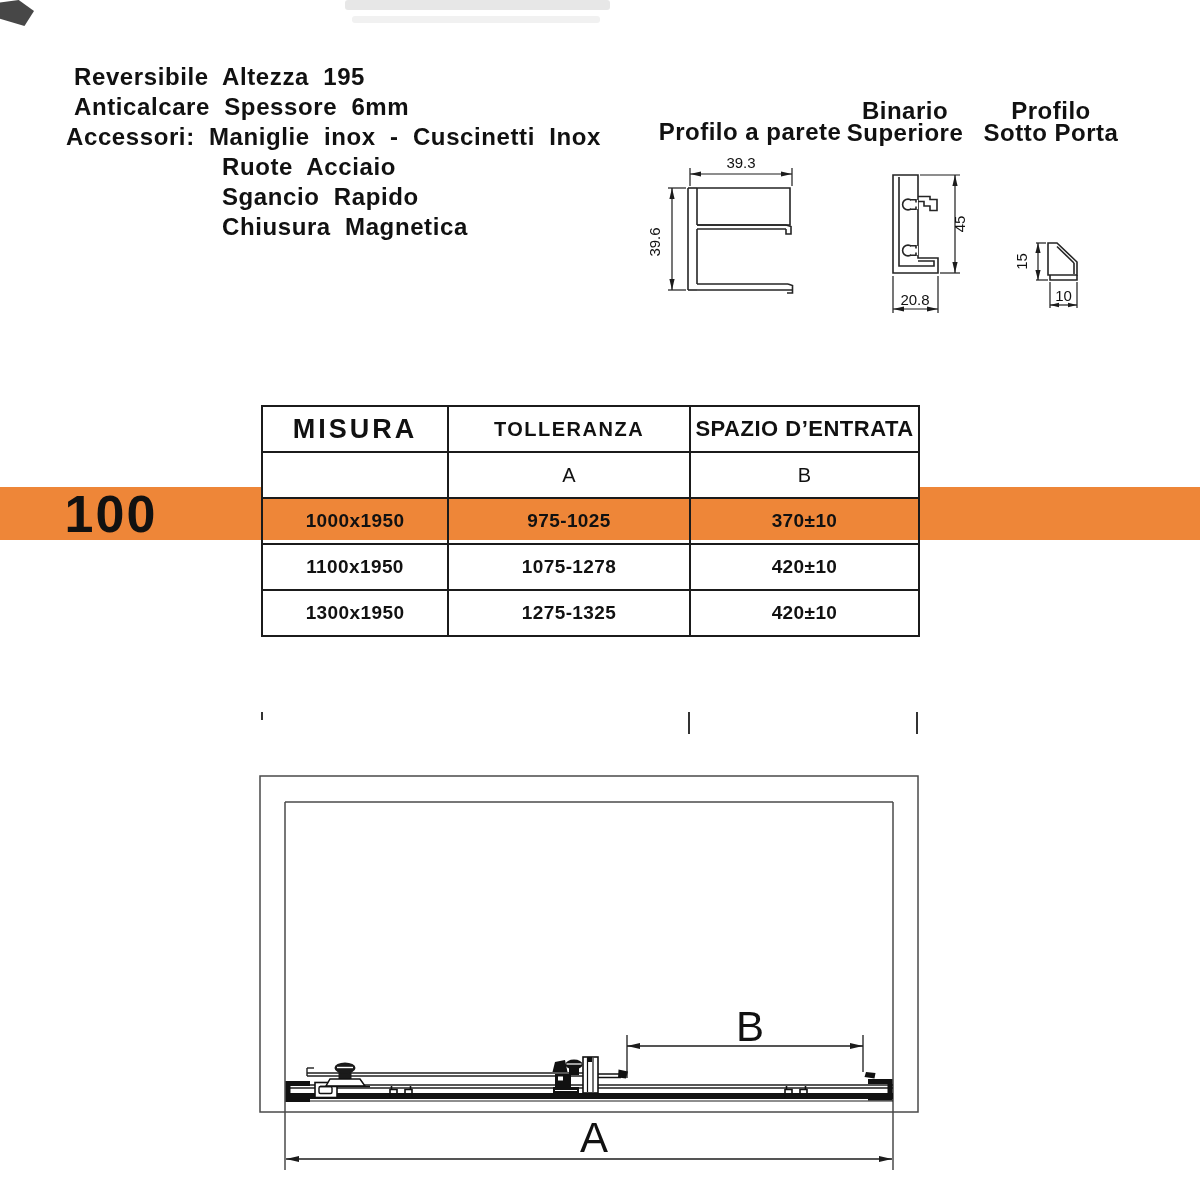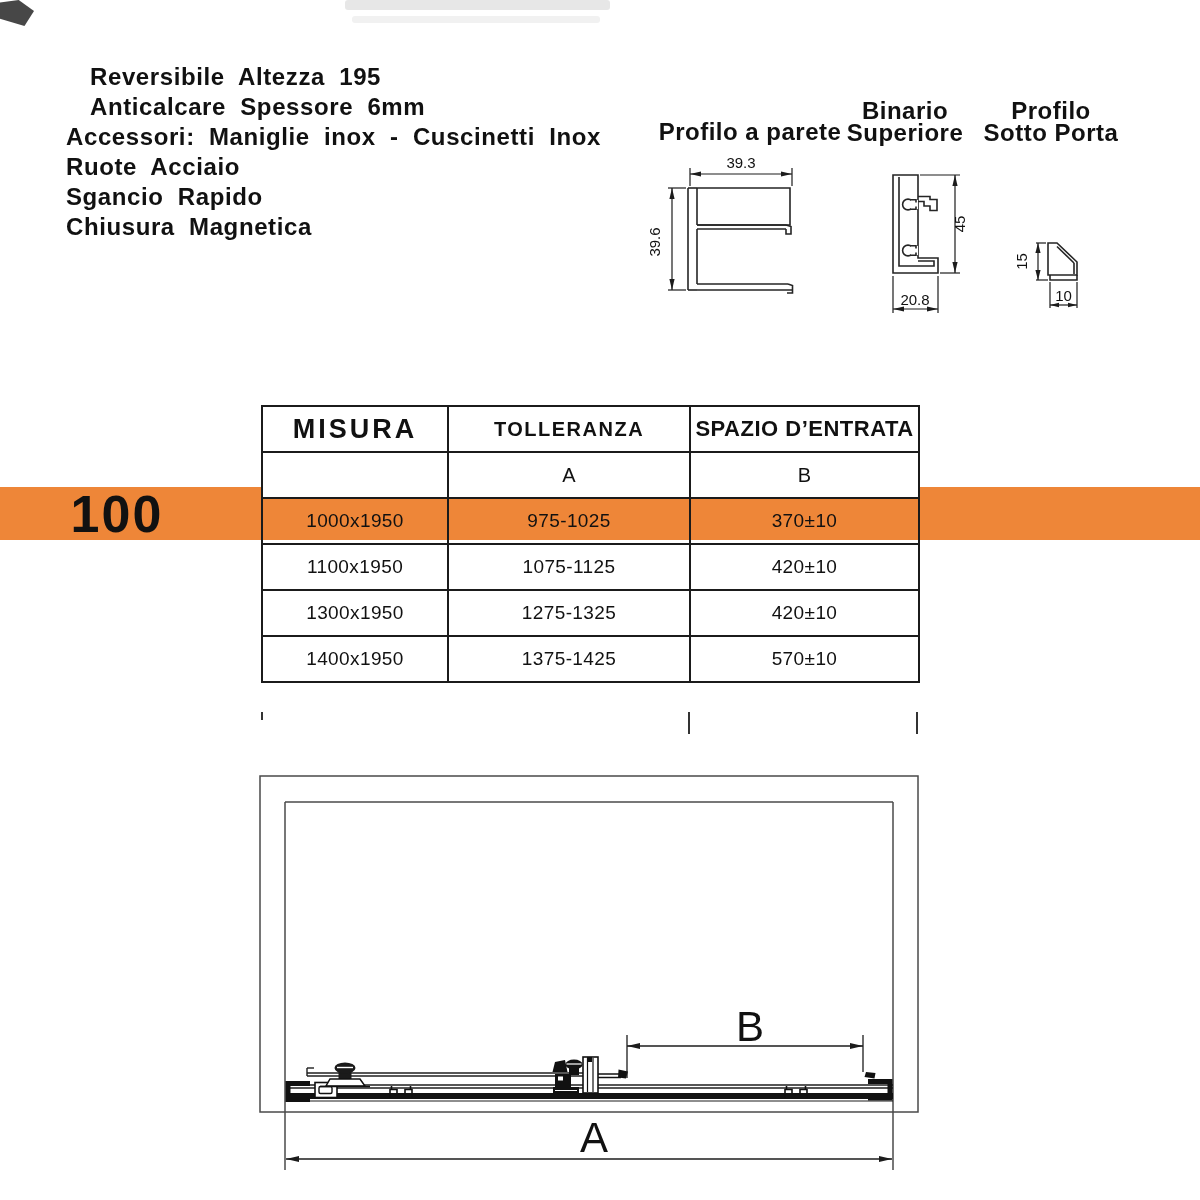--- a/index.html
+++ b/index.html
@@ -9,47 +9,47 @@
 
   
   #blob{left:0;top:0;width:34px;height:26px;background:#474747;
         clip-path:polygon(0 10%,55% 0,100% 42%,72% 100%,0 72%);}
   #smudge1{left:345px;top:0;width:265px;height:10px;background:#e7e7e7;border-radius:3px;}
   #smudge2{left:352px;top:16px;width:248px;height:7px;background:#f1f1f1;border-radius:3px;}
 
   
   #features{left:66px;top:62px;font-size:24px;font-weight:600;letter-spacing:.6px;
             word-spacing:7px;line-height:30px;white-space:nowrap;}
-  .indent-a{margin-left:24px;}
-  .indent-b{}
+  .indent-a{margin-left:8px;}
+  .indent-b{margin-left:156px;}
 
   
   .ptitle{font-size:24px;font-weight:600;letter-spacing:.5px;text-align:center;line-height:22px;}
   #t-wall{left:652px;top:121px;width:196px;}
   #t-rail{left:845px;top:100px;width:120px;}
   #t-under{left:980px;top:100px;width:142px;}
 
   svg text{font-family:"Liberation Sans",sans-serif;fill:#111;}
   .dimtxt{font-size:15px;}
   .biglbl{font-size:42px;}
 
   
   #band{left:0;top:487px;width:1200px;height:53px;}
-  #size100{left:52px;top:487px;width:130px;height:53px;font-size:52px;font-weight:700;
+  #size100{left:46px;top:487px;width:130px;height:53px;font-size:52px;font-weight:700;
            letter-spacing:2px;text-align:center;line-height:54px;}
 
   
   #sizetable{left:261px;top:405px;border-collapse:collapse;table-layout:fixed;width:657px;}
   #sizetable td,#sizetable th{border:2px solid #1b1b1b;padding:0;text-align:center;
        vertical-align:middle;height:44px;background:#fff;overflow:hidden;}
   #sizetable .h1{font-size:27px;font-weight:700;letter-spacing:3px;}
   #sizetable .h2{font-size:20px;font-weight:700;letter-spacing:1.5px;}
   #sizetable .h3{font-size:22px;font-weight:700;letter-spacing:.5px;}
   #sizetable .sub{font-size:20px;font-weight:400;}
-  #sizetable .cell{font-size:19px;font-weight:400;letter-spacing:.4px;}
+  #sizetable .cell{font-size:19px;font-weight:700;letter-spacing:.4px;}
   #sizetable tr.hl td{background:transparent;}
   .stub{background:#333;width:2px;}
 </style>
 </head>
 <body>
 
 <div id="canvas">
 
   <div class="abs" id="blob"></div>
   <div class="abs" id="smudge1"></div>
@@ -194,32 +194,27 @@
       <td class="sub">A</td>
       <td class="sub">B</td>
     </tr>
     <tr class="hl">
       <td class="cell">1000x1950</td>
       <td class="cell">975-1025</td>
       <td class="cell">370±10</td>
     </tr>
     <tr>
       <td class="cell">1100x1950</td>
-      <td class="cell">1075-1125</td>
+      <td class="cell">1075-1278</td>
       <td class="cell">420±10</td>
     </tr>
     <tr>
       <td class="cell">1300x1950</td>
       <td class="cell">1275-1325</td>
       <td class="cell">420±10</td>
-    </tr>
-    <tr>
-      <td class="cell">1400x1950</td>
-      <td class="cell">1375-1425</td>
-      <td class="cell">570±10</td>
     </tr>
   </tbody>
     </table>
   <div class="abs stub" style="left:261px;top:712px;height:8px;"></div>
   <div class="abs stub" style="left:688px;top:712px;height:22px;"></div>
   <div class="abs stub" style="left:916px;top:712px;height:22px;"></div>
 
   <svg class="abs" style="left:250px;top:765px;" width="710" height="435" viewBox="0 0 710 435">
 
     <g stroke="#4a4a4a" stroke-width="1.5" fill="none">

